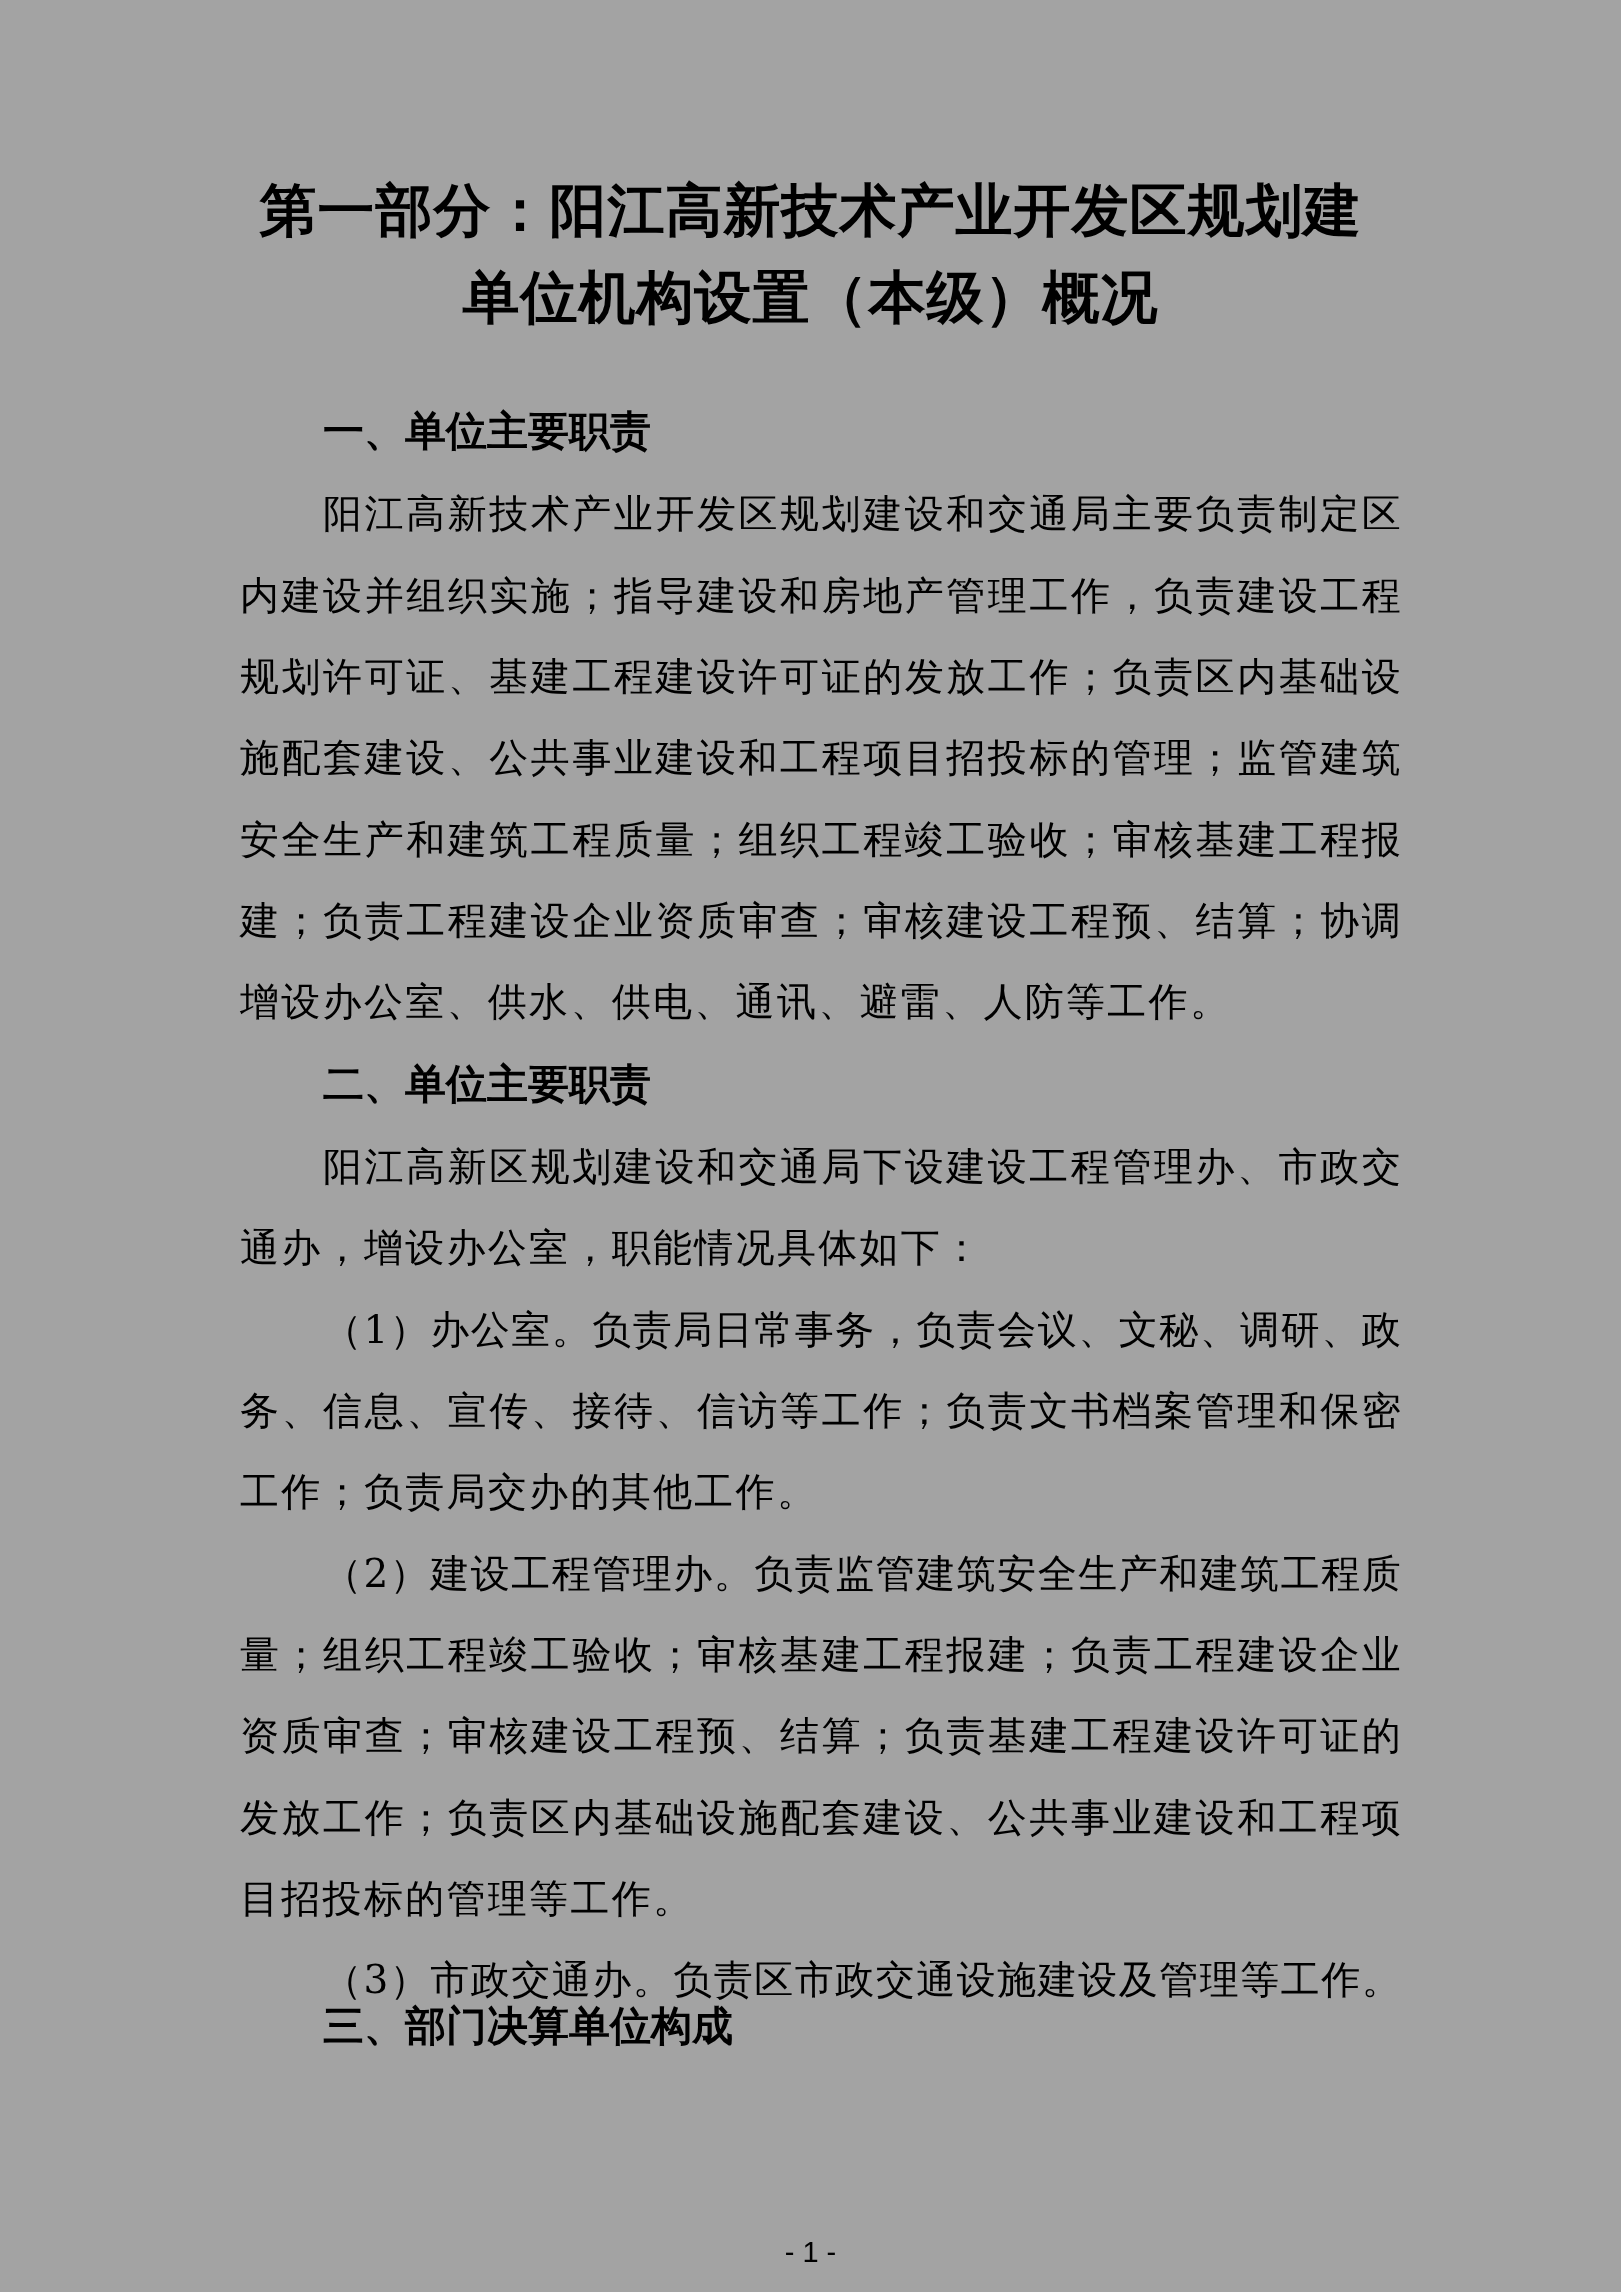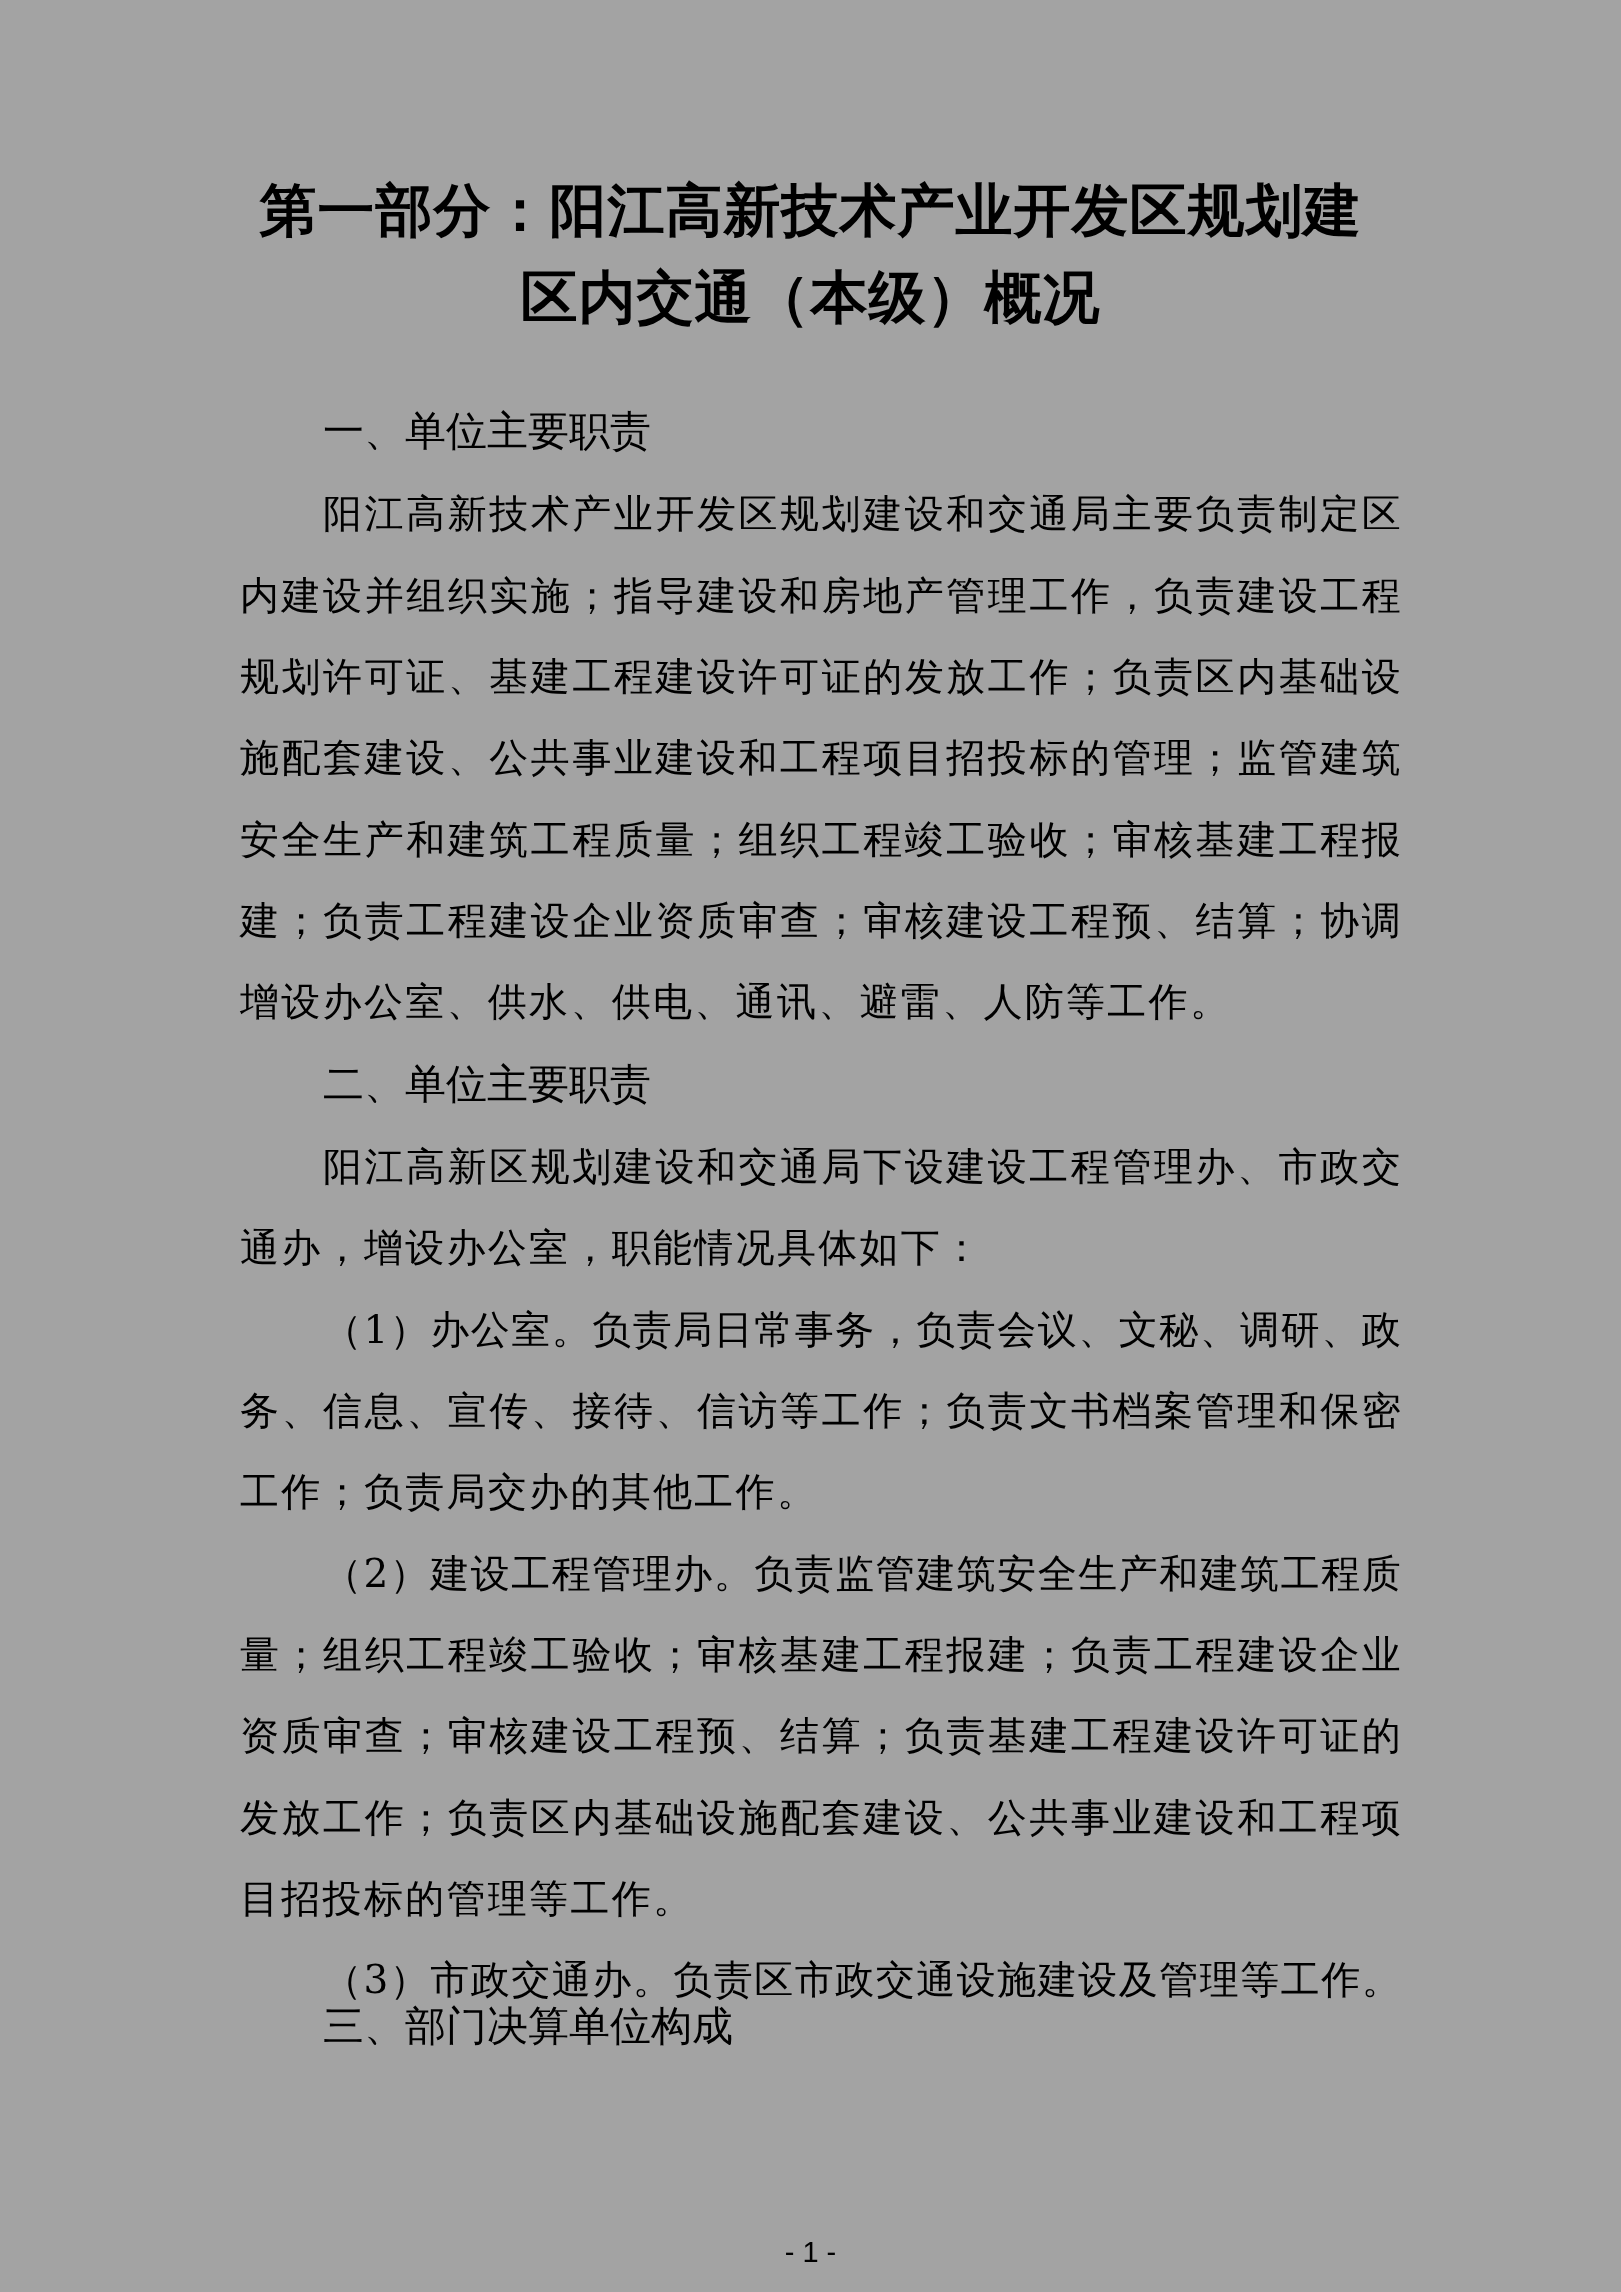--- a/index.html
+++ b/index.html
@@ -5,21 +5,21 @@
   html, body { margin: 0; padding: 0; background: #ffffff; }
   body { width: 1621px; height: 2293px; position: relative; overflow: hidden; color: #000; }
   .page { position: absolute; left: 0; top: 0; width: 1621px; height: 2293px; background: #a3a3a3; }
   .title-line {
     position: absolute; left: 0; width: 1621px; text-align: center;
     font-family: "DejaVu Sans", sans-serif; font-weight: bold;
     font-size: 57px; line-height: 69px; letter-spacing: 1px;
   }
   .heading {
     position: absolute; left: 323px;
-    font-family: "DejaVu Sans", sans-serif; font-weight: normal;
+    font-family: "DejaVu Sans", sans-serif; font-weight: bold;
     font-size: 41px; line-height: 55px;
   }
   .line {
     position: absolute; left: 240px; width: 1161px;
     font-family: "DejaVu Serif", serif; font-size: 39px; line-height: 55px;
     text-align: justify; text-align-last: justify; white-space: nowrap;
     display: flex; justify-content: space-between;
   }
   .line.indent { left: 323px; width: 1078px; }
   .line.last { justify-content: flex-start; letter-spacing: 2.3px; }
@@ -28,21 +28,21 @@
     position: absolute; left: 0; width: 1621px; top: 2233px; text-align: center;
     font-family: "Liberation Sans", sans-serif; font-size: 29px; line-height: 39px;
   }
 </style>
 </head>
 <body>
 
 <div class="page">
 
   <div class="title-line" style="top:176px;">第一部分：阳江高新技术产业开发区规划建</div>
-  <div class="title-line" style="top:263px;">区内交通（本级）概况</div>
+  <div class="title-line" style="top:263px;">单位机构设置（本级）概况</div>
 
   <div class="heading" style="top:404px;">一、单位主要职责</div>
 
   <div class="line indent" style="top:486px;">
       <span class="ch">阳</span>
       <span class="ch">江</span>
       <span class="ch">高</span>
       <span class="ch">新</span>
       <span class="ch">技</span>
       <span class="ch">术</span>

